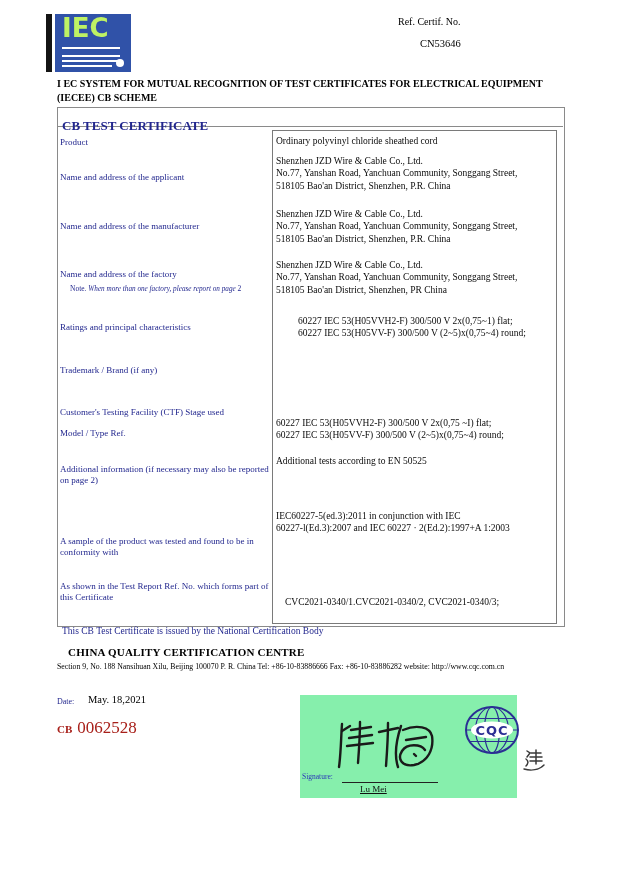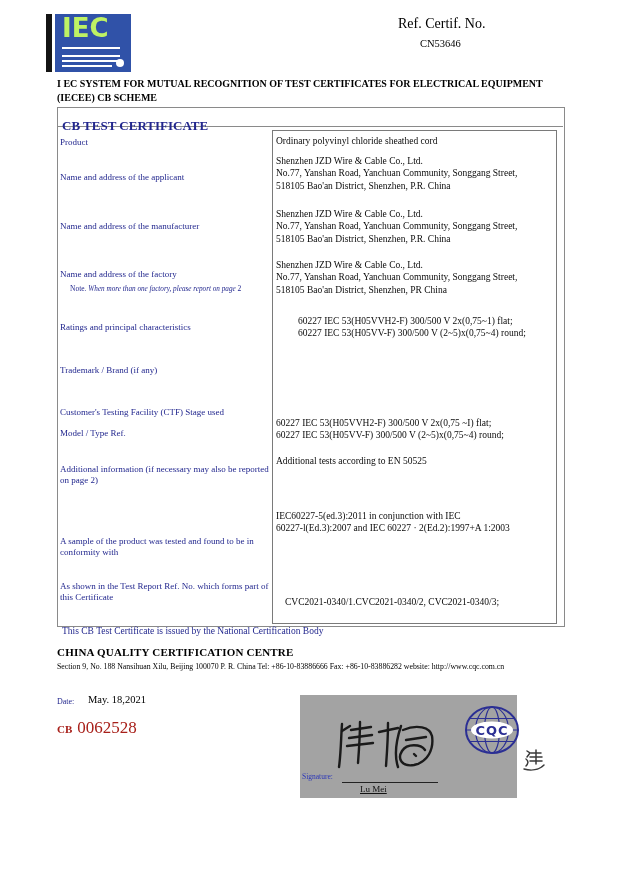--- a/index.html
+++ b/index.html
@@ -8,50 +8,50 @@
 
   
   #iec-logo{position:absolute;left:46px;top:14px;width:86px;height:58px;}
   #iec-bar{position:absolute;left:0;top:0;width:6px;height:58px;background:#141414;}
   #iec-box{position:absolute;left:9px;top:0;width:76px;height:58px;background:#3052a8;}
   #iec-text{position:absolute;left:7px;top:-1px;font-family:"DejaVu Sans",sans-serif;
             font-weight:bold;font-size:26px;color:#bef264;letter-spacing:0px;}
   .iec-line{position:absolute;left:7px;height:2px;background:#fff;}
   #iec-dot{position:absolute;left:61px;top:45px;width:8px;height:8px;border-radius:50%;background:#fff;}
 
-  .ref-label{position:absolute;left:398px;top:16px;font-size:14px;}
+  .ref-label{position:absolute;left:398px;top:16px;font-size:10px;}
   .ref-number{position:absolute;left:420px;top:38px;font-size:10.5px;}
 
   .scheme-title{position:absolute;left:57px;top:77px;width:520px;font-weight:bold;
                 font-size:10px;line-height:14px;white-space:pre-line;}
 
   
   #outer-box{position:absolute;left:57px;top:107px;width:506px;height:518px;border:1px solid #8a8a8a;}
   #cb-titlebar{position:absolute;left:57px;top:107px;width:506px;height:19px;border-bottom:1px solid #8a8a8a;}
   #cb-title{position:absolute;left:5px;top:11px;font-weight:bold;font-size:13px;color:#22278e;}
   #inner-box{position:absolute;left:272px;top:130px;width:283px;height:492px;border:1px solid #7a7a7a;}
 
   .lbl{position:absolute;left:60px;width:212px;font-size:9px;line-height:11px;color:#22278e;}
   .val{position:absolute;left:276px;width:276px;font-size:9.5px;line-height:12.4px;
        white-space:pre-line;color:#0a0a0a;}
   .note{position:absolute;left:60px;width:212px;font-size:7.5px;color:#22278e;padding-left:10px;}
   .note i{font-size:7.2px;}
 
   #issued-line{position:absolute;left:62px;top:626px;font-size:9.5px;color:#22278e;}
 
   
-  #centre-name{position:absolute;left:57px;top:646px;font-weight:bold;font-size:11px;letter-spacing:.2px;}
+  #centre-name{position:absolute;left:68px;top:646px;font-weight:bold;font-size:11px;letter-spacing:.2px;}
   #centre-address{position:absolute;left:57px;top:662px;font-size:7.8px;}
   #date-label{position:absolute;left:57px;top:697px;font-size:8px;color:#22278e;}
   #date-value{position:absolute;left:88px;top:694px;font-size:10.5px;}
   #cb-number-wrap{position:absolute;left:57px;top:718px;display:flex;align-items:baseline;gap:5px;color:#a8201a;}
   #cb-prefix{font-size:11px;font-weight:bold;}
   #cb-number{font-size:17px;}
 
-  #sig-image{position:absolute;left:300px;top:695px;width:217px;height:103px;background:#a3a3a3;}
+  #sig-image{position:absolute;left:300px;top:695px;width:217px;height:103px;background:#86efac;}
   #sig-script{position:absolute;left:35px;top:22px;}
   #sig-label{position:absolute;left:2px;top:77px;font-size:7.5px;color:#2a35b8;}
   #sig-line{position:absolute;left:42px;top:87px;width:96px;border-top:1px solid #222;}
   #sig-name{position:absolute;left:60px;top:89px;font-size:9px;color:#111;text-decoration:underline;}
 
   #cqc-logo{position:absolute;left:464px;top:705px;}
   #stamp-char{position:absolute;left:522px;top:748px;}
 </style>
 </head>
 <body>

